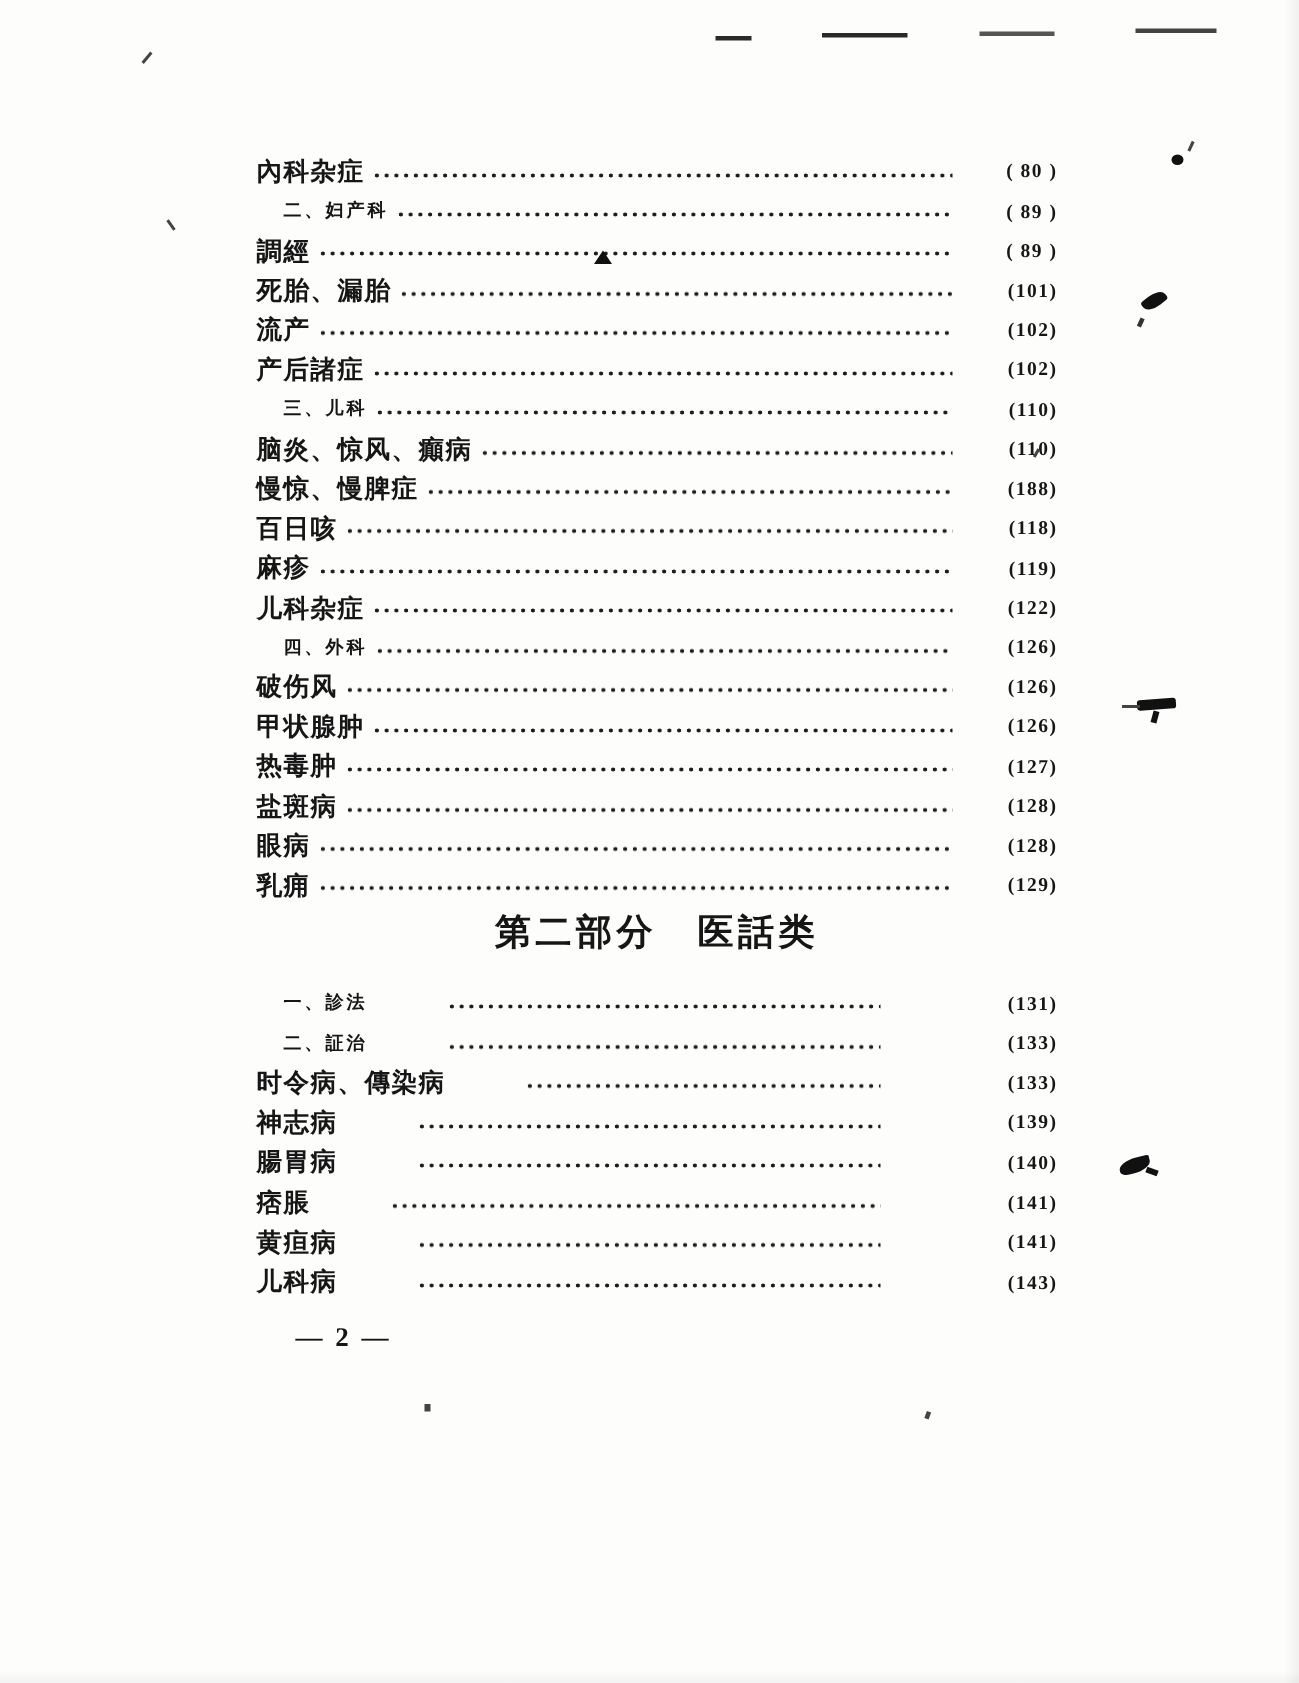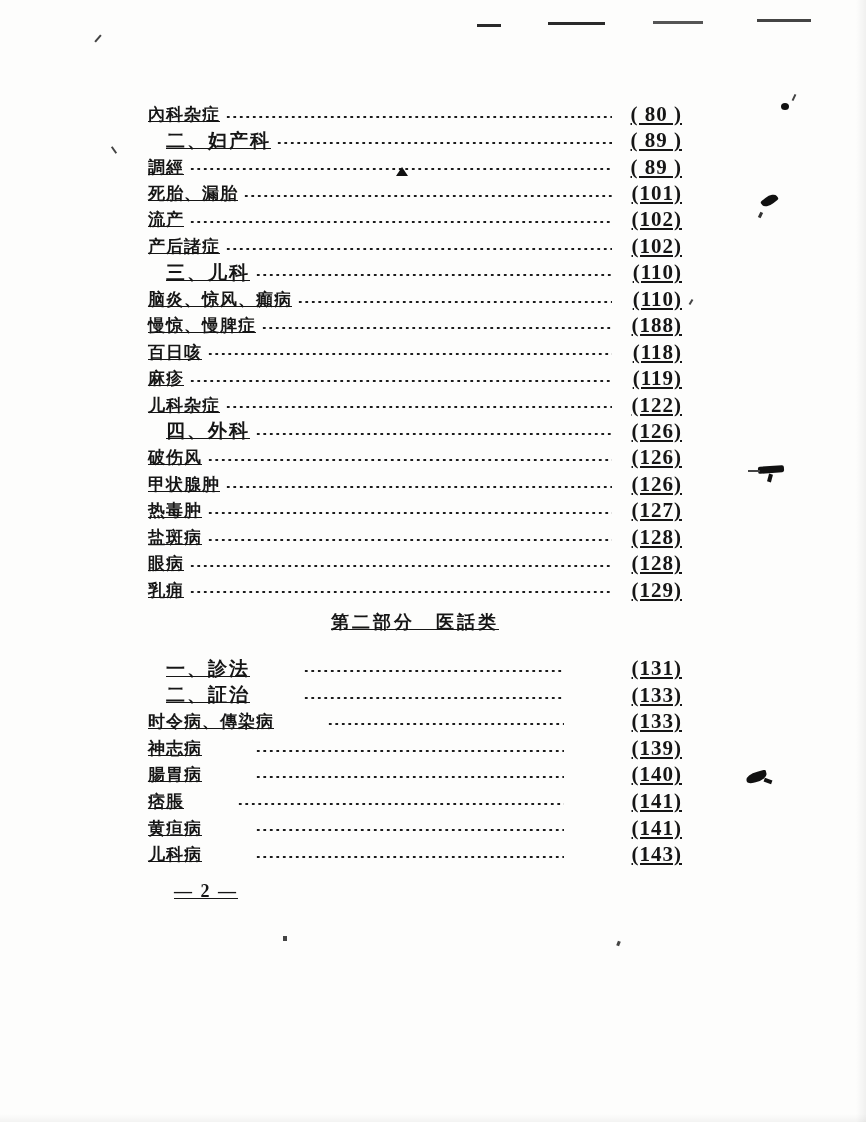--- a/index.html
+++ b/index.html
@@ -8,42 +8,42 @@
     background:#fdfdfc;
     font-family:"Liberation Serif","DejaVu Serif",serif;
     color:#161616;
   }
   
   .scan-shade-right{position:absolute;top:0;right:0;width:10px;height:100%;
     background:linear-gradient(to left, rgba(0,0,0,0.05), rgba(0,0,0,0));}
   .scan-shade-bottom{position:absolute;bottom:0;left:0;width:100%;height:8px;
     background:linear-gradient(to top, rgba(0,0,0,0.04), rgba(0,0,0,0));}
 
-  .text-block{position:absolute;left:148px;top:101px;width:534px;text-decoration:underline;}
+  .text-block{position:absolute;left:171px;top:101px;width:534px;}
 
   .toc-row{display:flex;align-items:center;height:26.45px;}
   .toc-row .label{
     flex:0 0 auto;font-size:17px;font-weight:bold;letter-spacing:1px;white-space:pre;
   }
   .toc-row.section .label{
-    font-size:19px;padding-left:18px;letter-spacing:2px;text-align:center;
+    font-size:12px;padding-left:18px;letter-spacing:2px;text-align:center;
   }
   .toc-row .leader{
     flex:1 1 auto;align-self:stretch;margin:0 4px 0 5px;
     background-image:radial-gradient(circle, #1c1c1c 1.15px, rgba(0,0,0,0) 1.5px);
     background-size:6.5px 10px;background-repeat:repeat-x;background-position:left 64%;
   }
   .toc-row .pageno{
     flex:0 0 auto;min-width:66px;text-align:right;
-    font-size:21px;font-weight:bold;white-space:pre;letter-spacing:1px;
+    font-size:13px;font-weight:bold;white-space:pre;letter-spacing:1px;
   }
 
   .part-heading{
     margin:4px 0 18px 0;height:30px;line-height:30px;
-    text-align:center;font-size:18px;font-weight:bold;letter-spacing:3px;white-space:pre;
+    text-align:center;font-size:24px;font-weight:bold;letter-spacing:3px;white-space:pre;
   }
   .toc-part2 .toc-row{height:26.6px;gap:48px;}
 
   .page-footer{
     margin:13px 0 0 26px;font-size:18px;font-weight:bold;letter-spacing:2px;white-space:pre;
   }
 
   
   .artifact{position:absolute;background:#111;}
   .dash{height:3px;background:#2a2a2a;}

